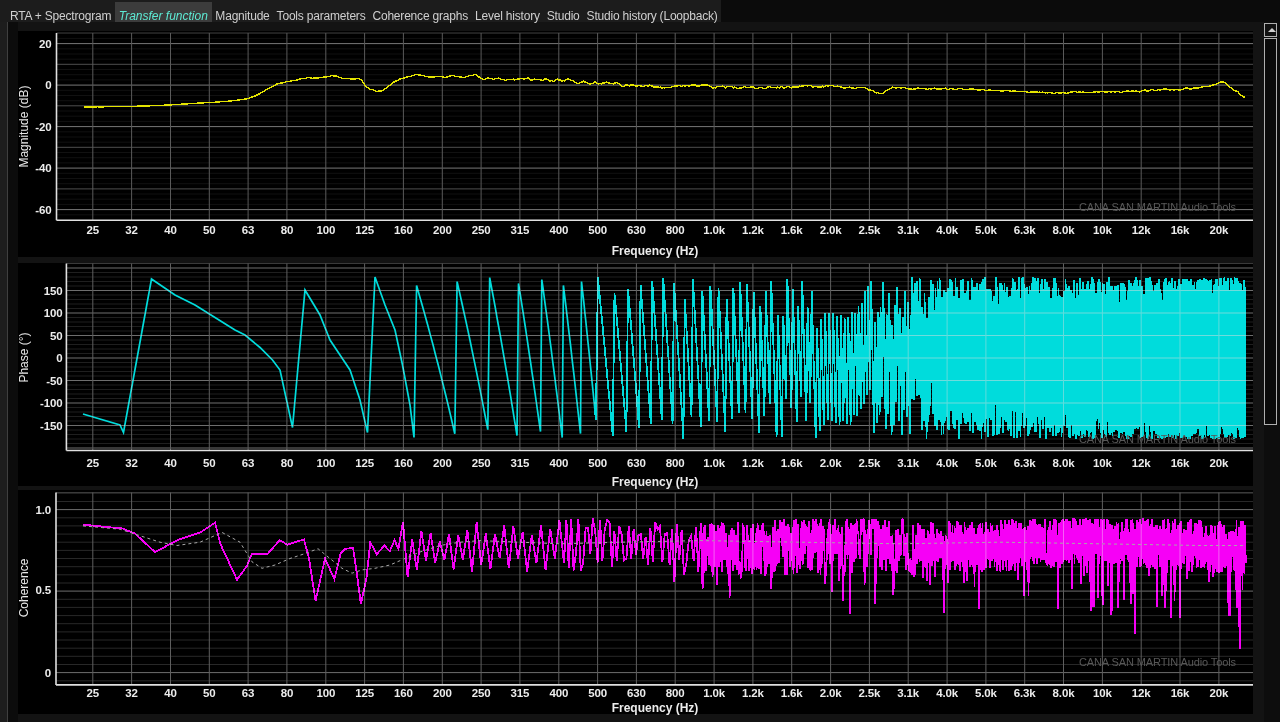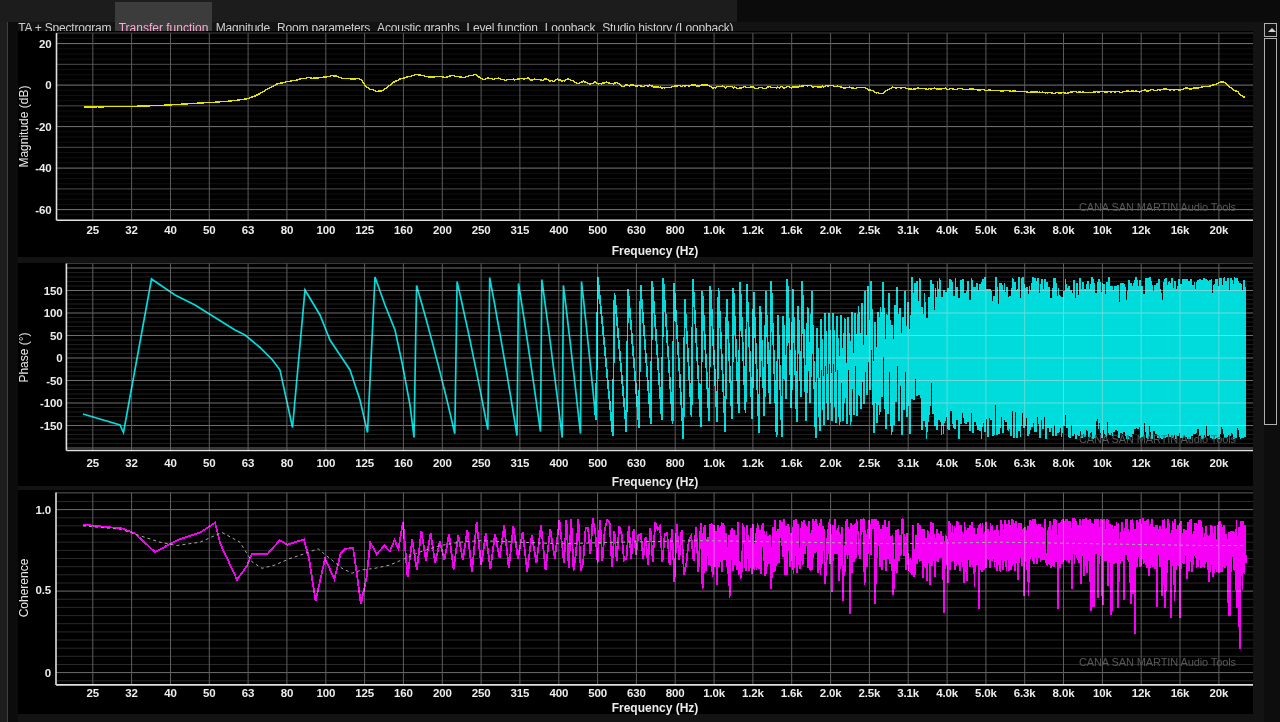--- a/index.html
+++ b/index.html
@@ -1,40 +1,40 @@
 <!DOCTYPE html>
 <html><head><meta charset="utf-8"><style>
 * { margin:0; padding:0; box-sizing:border-box; }
 html,body { width:1280px; height:722px; overflow:hidden; background:#131313;
   font-family:"Liberation Sans", sans-serif; }
 #tabbar { position:absolute; left:0; top:0; width:1280px; height:22px; background:#0b0b0b; }
 #tabstrip { position:absolute; left:0; top:0; height:22px; background:#1c1c1c;
   white-space:nowrap; padding-left:6.5px; }
 .tab { display:inline-block; height:20px; line-height:21px; padding:0 3.5px; margin-top:2px;
   font-size:12px; letter-spacing:-0.2px; color:#cfcfcf; }
-.tab.sel { background:#3c3c3c; color:#f9a8d4; letter-spacing:0; padding:16px 4px; }
+.tab.sel { background:#3c3c3c; color:#5eead4; letter-spacing:0; padding:4px 4px;font-style:italic; }
 #frameL1 { position:absolute; left:0; top:22px; width:7px; height:700px; background:#1d1d1d; }
 #frameL2 { position:absolute; left:7px; top:22px; width:1px; height:700px; background:#3f3f3f; }
 #frameL3 { position:absolute; left:8px; top:22px; width:10px; height:700px; background:#0c0c0c; }
 .p { position:absolute; }
 .tick { font-size:11.5px; letter-spacing:-0.15px; font-weight:bold; fill:#ececec; font-family:"Liberation Sans",sans-serif; }
 .fq { font-size:12px; font-weight:bold; fill:#ececec; font-family:"Liberation Sans",sans-serif; }
 .ax { font-size:12px; fill:#e8e8e8; font-family:"Liberation Sans",sans-serif; }
 .wm { font-size:11px; letter-spacing:-0.1px; fill:#585858; font-family:"Liberation Sans",sans-serif; }
 #sbtrack { position:absolute; left:1264px; top:22px; width:16px; height:700px; background:#0d0d0d; }
 #sbbtn { position:absolute; left:1264px; top:23px; width:13px; height:13.5px;
   border:1px solid #b0b0b0; background:#111; }
 #sbbtn .arr { position:absolute; left:2.5px; top:4px; width:0; height:0;
   border-left:4px solid transparent; border-right:4px solid transparent;
   border-bottom:4px solid #cfcfcf; }
 #sbthumb { position:absolute; left:1264px; top:38px; width:13px; height:387px;
   border:1px solid #b0b0b0; background:#0a0a0a; }
 </style></head><body>
 <div id="tabbar">
-    <div id="tabstrip"><span class="tab">RTA + Spectrogram</span><span class="tab sel">Transfer function</span><span class="tab">Magnitude</span><span class="tab">Room parameters</span><span class="tab">Acoustic graphs</span><span class="tab">Level function</span><span class="tab">Loopback</span><span class="tab">Studio history (Loopback)</span></div>
+    <div id="tabstrip"><span class="tab">RTA + Spectrogram</span><span class="tab sel">Transfer function</span><span class="tab">Magnitude</span><span class="tab">Tools parameters</span><span class="tab">Coherence graphs</span><span class="tab">Level history</span><span class="tab">Studio</span><span class="tab">Studio history (Loopback)</span></div>
   </div>
 <div id="frameL1"></div>
 <div id="frameL2"></div>
 <div id="frameL3"></div>
 <svg class="p" style="left:0;top:0" width="1280" height="722" viewBox="0 0 1280 722">
     <rect x="18" y="31" width="1235" height="226" fill="#000"></rect>
     <path d="M56.5 33.2L1253.0 33.2M56.5 38.4L1253.0 38.4M56.5 48.8L1253.0 48.8M56.5 54.0L1253.0 54.0M56.5 59.2L1253.0 59.2M56.5 69.5L1253.0 69.5M56.5 74.7L1253.0 74.7M56.5 79.9L1253.0 79.9M56.5 90.3L1253.0 90.3M56.5 95.5L1253.0 95.5M56.5 100.7L1253.0 100.7M56.5 111.0L1253.0 111.0M56.5 116.2L1253.0 116.2M56.5 121.4L1253.0 121.4M56.5 131.8L1253.0 131.8M56.5 137.0L1253.0 137.0M56.5 142.2L1253.0 142.2M56.5 152.5L1253.0 152.5M56.5 157.7L1253.0 157.7M56.5 162.9L1253.0 162.9M56.5 173.3L1253.0 173.3M56.5 178.5L1253.0 178.5M56.5 183.7L1253.0 183.7M56.5 194.0L1253.0 194.0M56.5 199.2L1253.0 199.2M56.5 204.4L1253.0 204.4M56.5 214.8L1253.0 214.8M56.5 220.0L1253.0 220.0" stroke="#111111" stroke-width="1" fill="none"></path>
     <path d="M56.5 64.3L1253.0 64.3M56.5 105.8L1253.0 105.8M56.5 147.3L1253.0 147.3M56.5 188.9L1253.0 188.9" stroke="#4e4e4e" stroke-width="1" fill="none"></path>
     <path d="M56.5 33.0L1253.0 33.0" stroke="#3a3a3a" stroke-width="1" fill="none"></path>
     <path d="M56.5 43.6L1253.0 43.6M56.5 85.1L1253.0 85.1M56.5 126.6L1253.0 126.6M56.5 168.1L1253.0 168.1M56.5 209.6L1253.0 209.6" stroke="#777" stroke-width="1" fill="none"></path>

